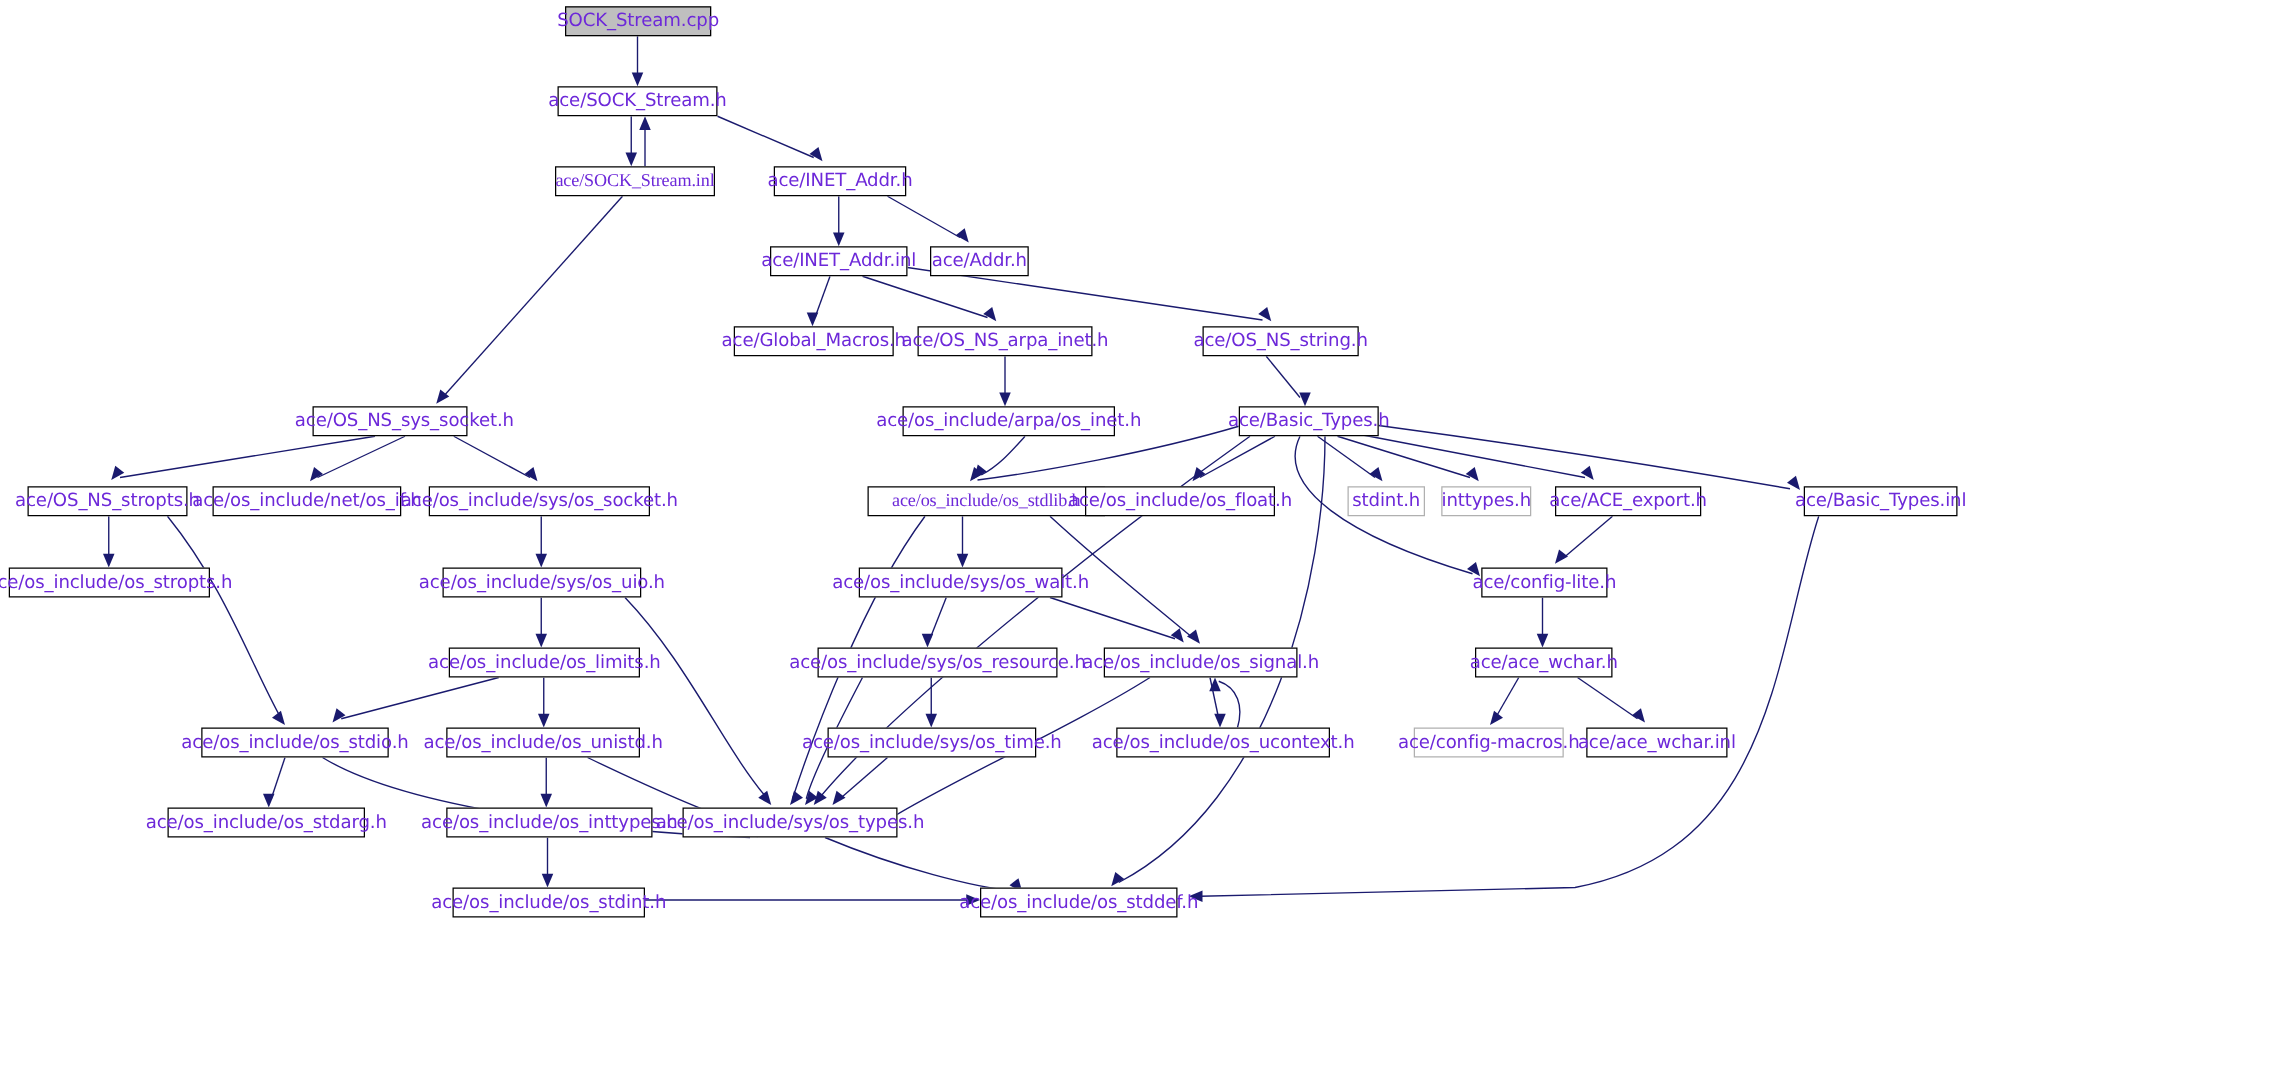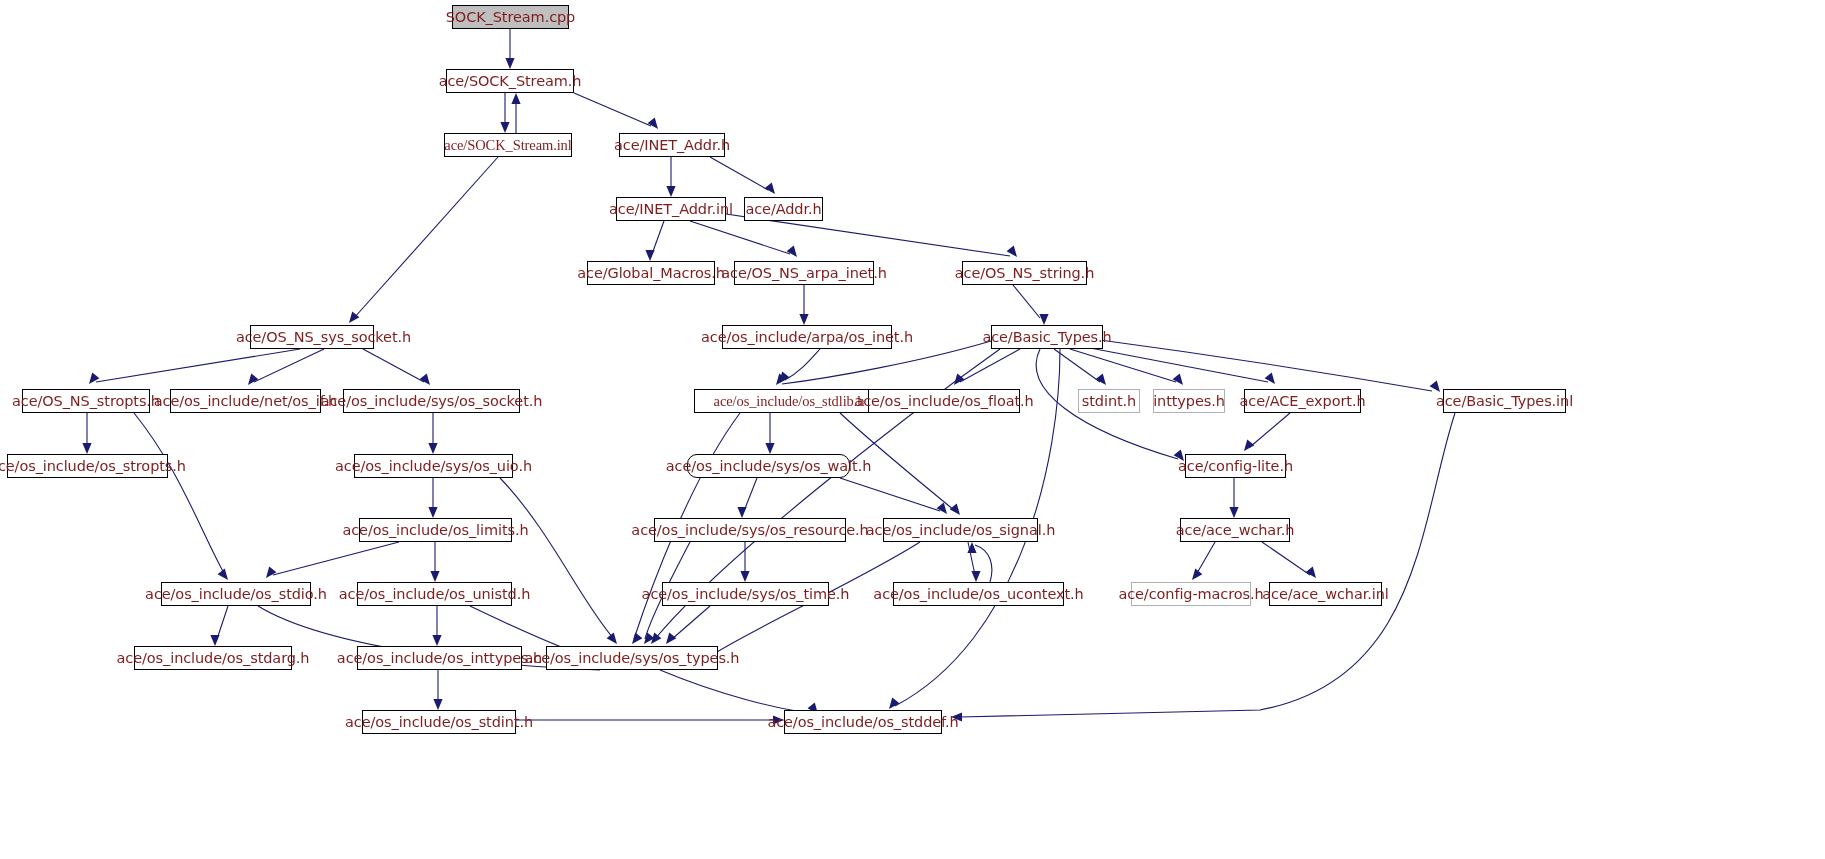--- a/index.html
+++ b/index.html
@@ -25,21 +25,21 @@
   }
   .node {
     position: absolute;
     box-sizing: border-box;
     display: flex;
     align-items: center;
     justify-content: center;
     white-space: nowrap;
     font-size: 14.5px;
     line-height: 1;
-    color: #7f1d1d;
+    color: #6d28d9;
     background: #ffffff;
     border: 1px solid #000000;
     letter-spacing: -0.1px;
   }
   .node.root {
     background: #bfbfbf;
     border: 1px solid #000000;
   }
   .node.system {
     border: 1px solid #b0b0b0;
@@ -238,21 +238,21 @@
       </div>
       <div class="node" style="left: 1443px; top: 389px; width: 123px; height: 24px;">
         <span>ace/Basic_Types.inl</span>
       </div>
       <div class="node" style="left: 7px; top: 454px; width: 161px; height: 24px;">
         <span>ace/os_include/os_stropts.h</span>
       </div>
       <div class="node" style="left: 354px; top: 454px; width: 159px; height: 24px;">
         <span>ace/os_include/sys/os_uio.h</span>
       </div>
-      <div class="node" style="left: 687px; top: 454px; width: 163px; height: 24px; border-radius: 10px;">
+      <div class="node" style="left: 687px; top: 454px; width: 163px; height: 24px;">
         <span>ace/os_include/sys/os_wait.h</span>
       </div>
       <div class="node" style="left: 1185px; top: 454px; width: 101px; height: 24px;">
         <span>ace/config-lite.h</span>
       </div>
       <div class="node" style="left: 359px; top: 518px; width: 153px; height: 24px;">
         <span>ace/os_include/os_limits.h</span>
       </div>
       <div class="node" style="left: 654px; top: 518px; width: 192px; height: 24px;">
         <span>ace/os_include/sys/os_resource.h</span>

